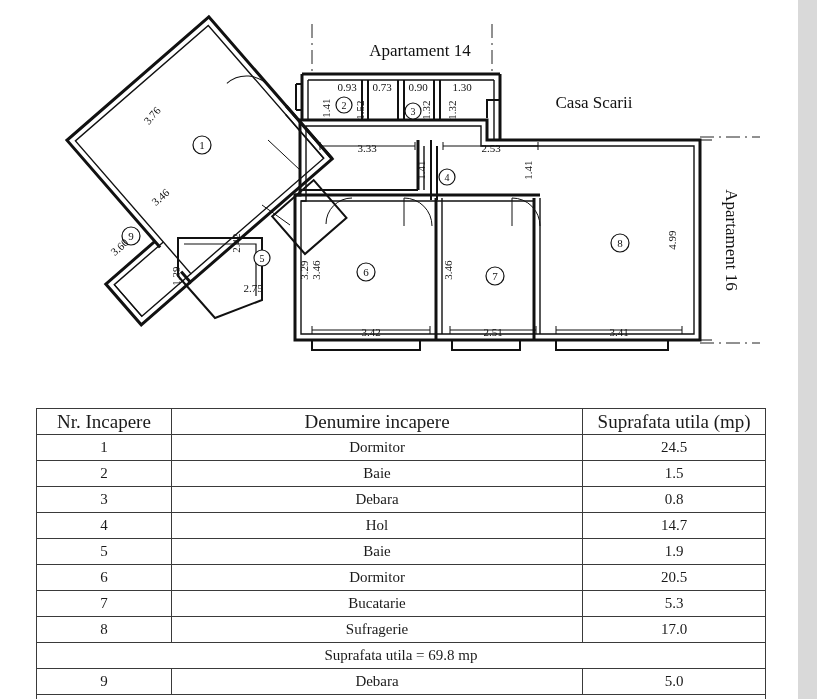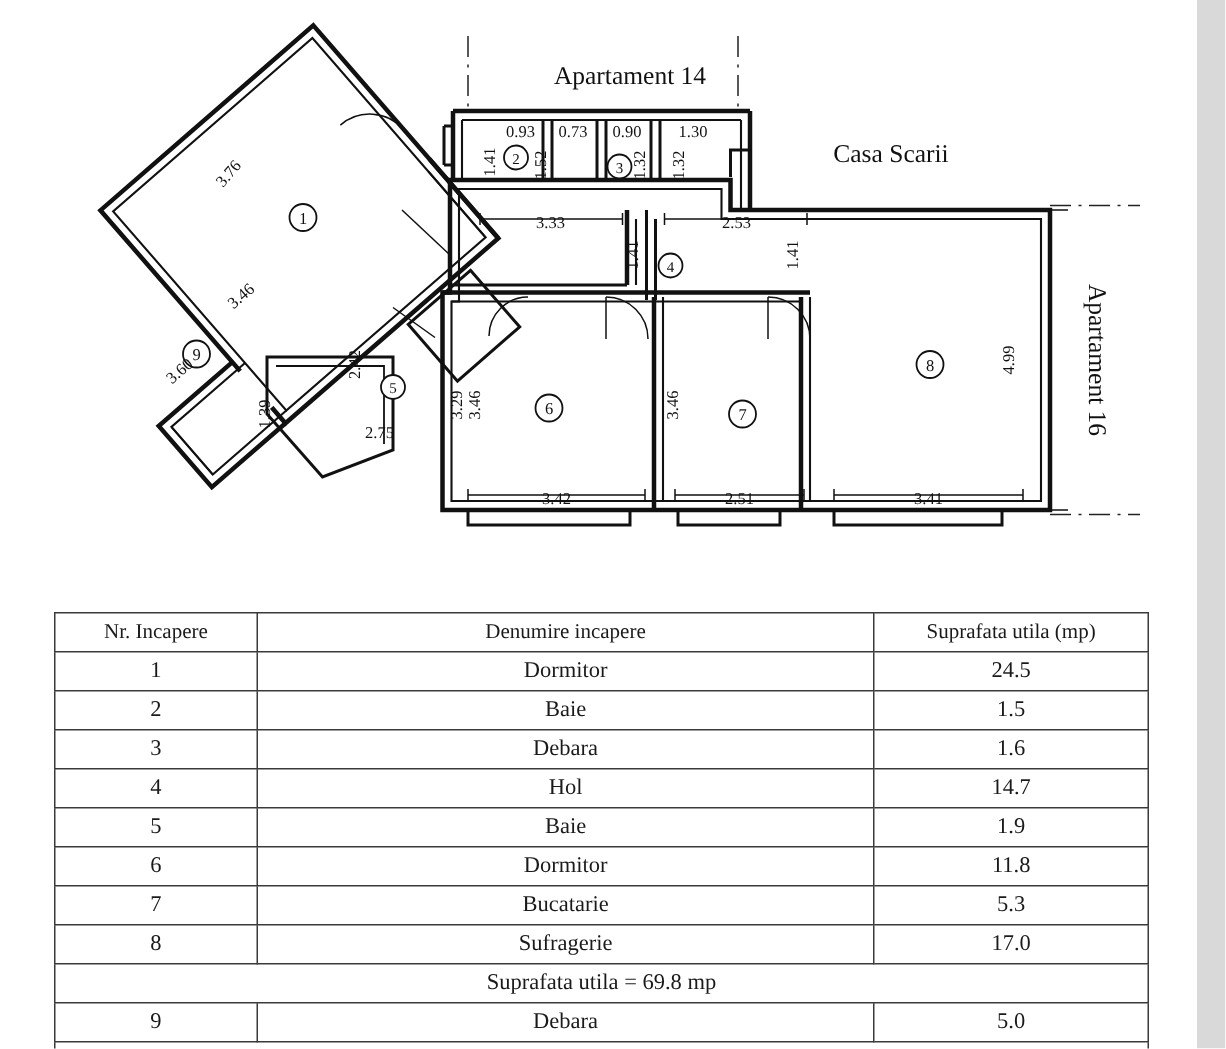--- a/index.html
+++ b/index.html
@@ -55,21 +55,21 @@
   }
   table.rooms td, table.rooms th {
     border: 1px solid #3a3a3a;
     text-align: center;
     padding: 3px 4px;
     font-weight: normal;
     height: 19px;
     line-height: 17px;
   }
   table.rooms th {
-    font-size: 14px;
+    font-size: 19px;
   }
   col.c1 { width: 135px; }
   col.c2 { width: 412px; }
   col.c3 { width: 183px; }
   td.total {
     font-weight: bold;
     margin-left: 28px;
   }
 </style>
 </head>
@@ -269,36 +269,36 @@
           <td>24.5</td>
         </tr>
         <tr>
           <td>2</td>
           <td>Baie</td>
           <td>1.5</td>
         </tr>
         <tr>
           <td>3</td>
           <td>Debara</td>
-          <td>1.6</td>
+          <td>0.8</td>
         </tr>
         <tr>
           <td>4</td>
           <td>Hol</td>
           <td>14.7</td>
         </tr>
         <tr>
           <td>5</td>
           <td>Baie</td>
           <td>1.9</td>
         </tr>
         <tr>
           <td>6</td>
           <td>Dormitor</td>
-          <td>11.8</td>
+          <td>20.5</td>
         </tr>
         <tr>
           <td>7</td>
           <td>Bucatarie</td>
           <td>5.3</td>
         </tr>
         <tr>
           <td>8</td>
           <td>Sufragerie</td>
           <td>17.0</td>

